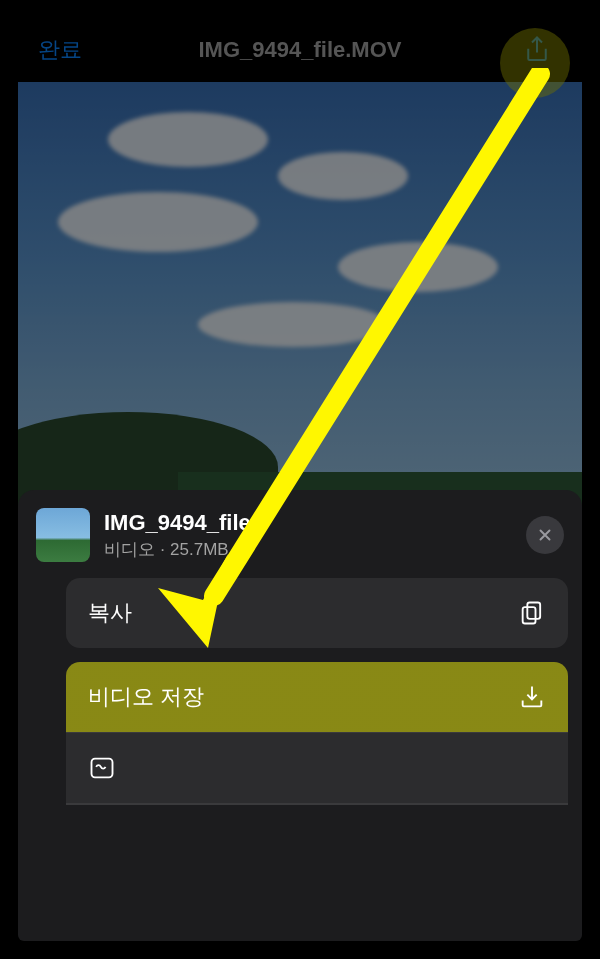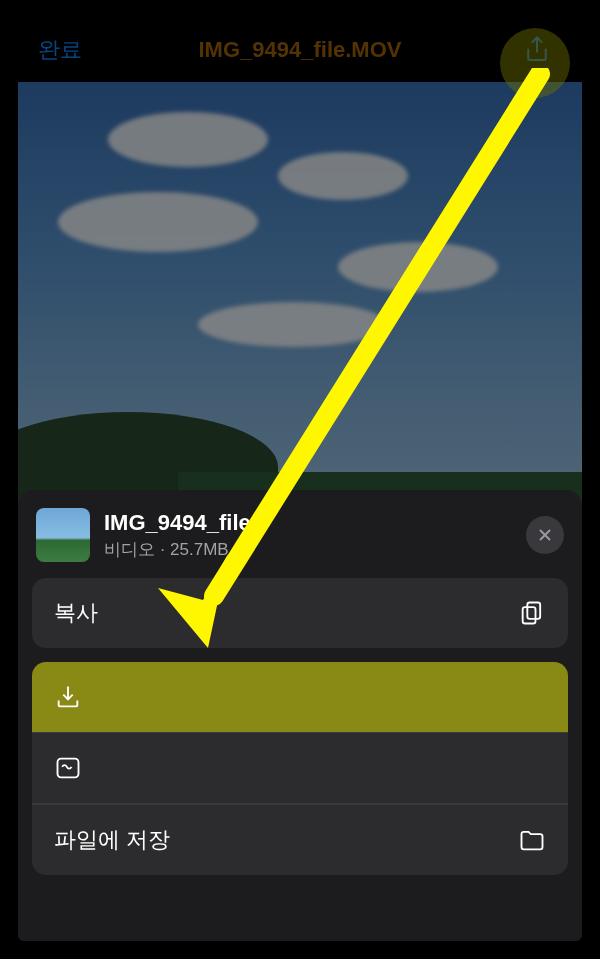--- a/index.html
+++ b/index.html
@@ -30,21 +30,21 @@
       justify-content: space-between;
       padding: 0 20px;
       z-index: 5;
     }
     .nav-done {
       color: #0a84ff;
       font-size: 22px;
       font-weight: 400;
     }
     .nav-title {
-      color: #a16207;
+      color: #a3a3a3;
       font-size: 22px;
       font-weight: 600;
       position: absolute;
       left: 50%;
       transform: translateX(-50%);
     }
     .nav-share {
       width: 50px;
       height: 50px;
       display: flex;
@@ -150,20 +150,21 @@
       width: 38px; height: 38px;
       border-radius: 50%;
       background: #39393d;
       display: flex;
       align-items: center;
       justify-content: center;
       flex-shrink: 0;
     }
     .sheet-body {
       padding: 0 14px 14px 14px;
+      margin-left: 34px;
     }
     .option-row {
       background: #2c2c2e;
       height: 70px;
       display: flex;
       align-items: center;
       justify-content: space-between;
       padding: 0 22px;
       color: #fff;
       font-size: 22px;
@@ -248,35 +249,30 @@
         <span>복사</span>
         <svg class="icon-svg" viewBox="0 0 24 24">
           <rect x="8" y="3" width="11" height="14" rx="2"></rect>
           <rect x="4" y="7" width="11" height="14" rx="2"></rect>
         </svg>
       </div>
 
       <div class="gap"></div>
 
       <div class="option-row highlight-row">
+        <span>비디오 저장</span>
         <svg class="icon-svg" viewBox="0 0 24 24">
           <path d="M12 3 v11 M8 10 l4 4 l4 -4 M4 15 v4 a1 1 0 0 0 1 1 h14 a1 1 0 0 0 1 -1 v-4"></path>
         </svg>
       </div>
       <div class="divider"></div>
       <div class="option-row group-mid">
         <svg class="icon-svg" viewBox="0 0 24 24">
           <rect x="3" y="4" width="18" height="16" rx="3"></rect>
           <path d="M7 11 c1 -2 3 -2 4 0 s3 2 4 0"></path>
         </svg>
       </div>
       <div class="divider"></div>
       <div class="divider"></div>
-      <div class="option-row group-bot">
-        <span>파일에 저장</span>
-        <svg class="icon-svg" viewBox="0 0 24 24">
-          <path d="M3 7 a2 2 0 0 1 2 -2 h4 l2 2 h8 a2 2 0 0 1 2 2 v9 a2 2 0 0 1 -2 2 H5 a2 2 0 0 1 -2 -2 Z"></path>
-        </svg>
-      </div>
     </div>
   </div>
 
 </div>
 
 </body></html>

